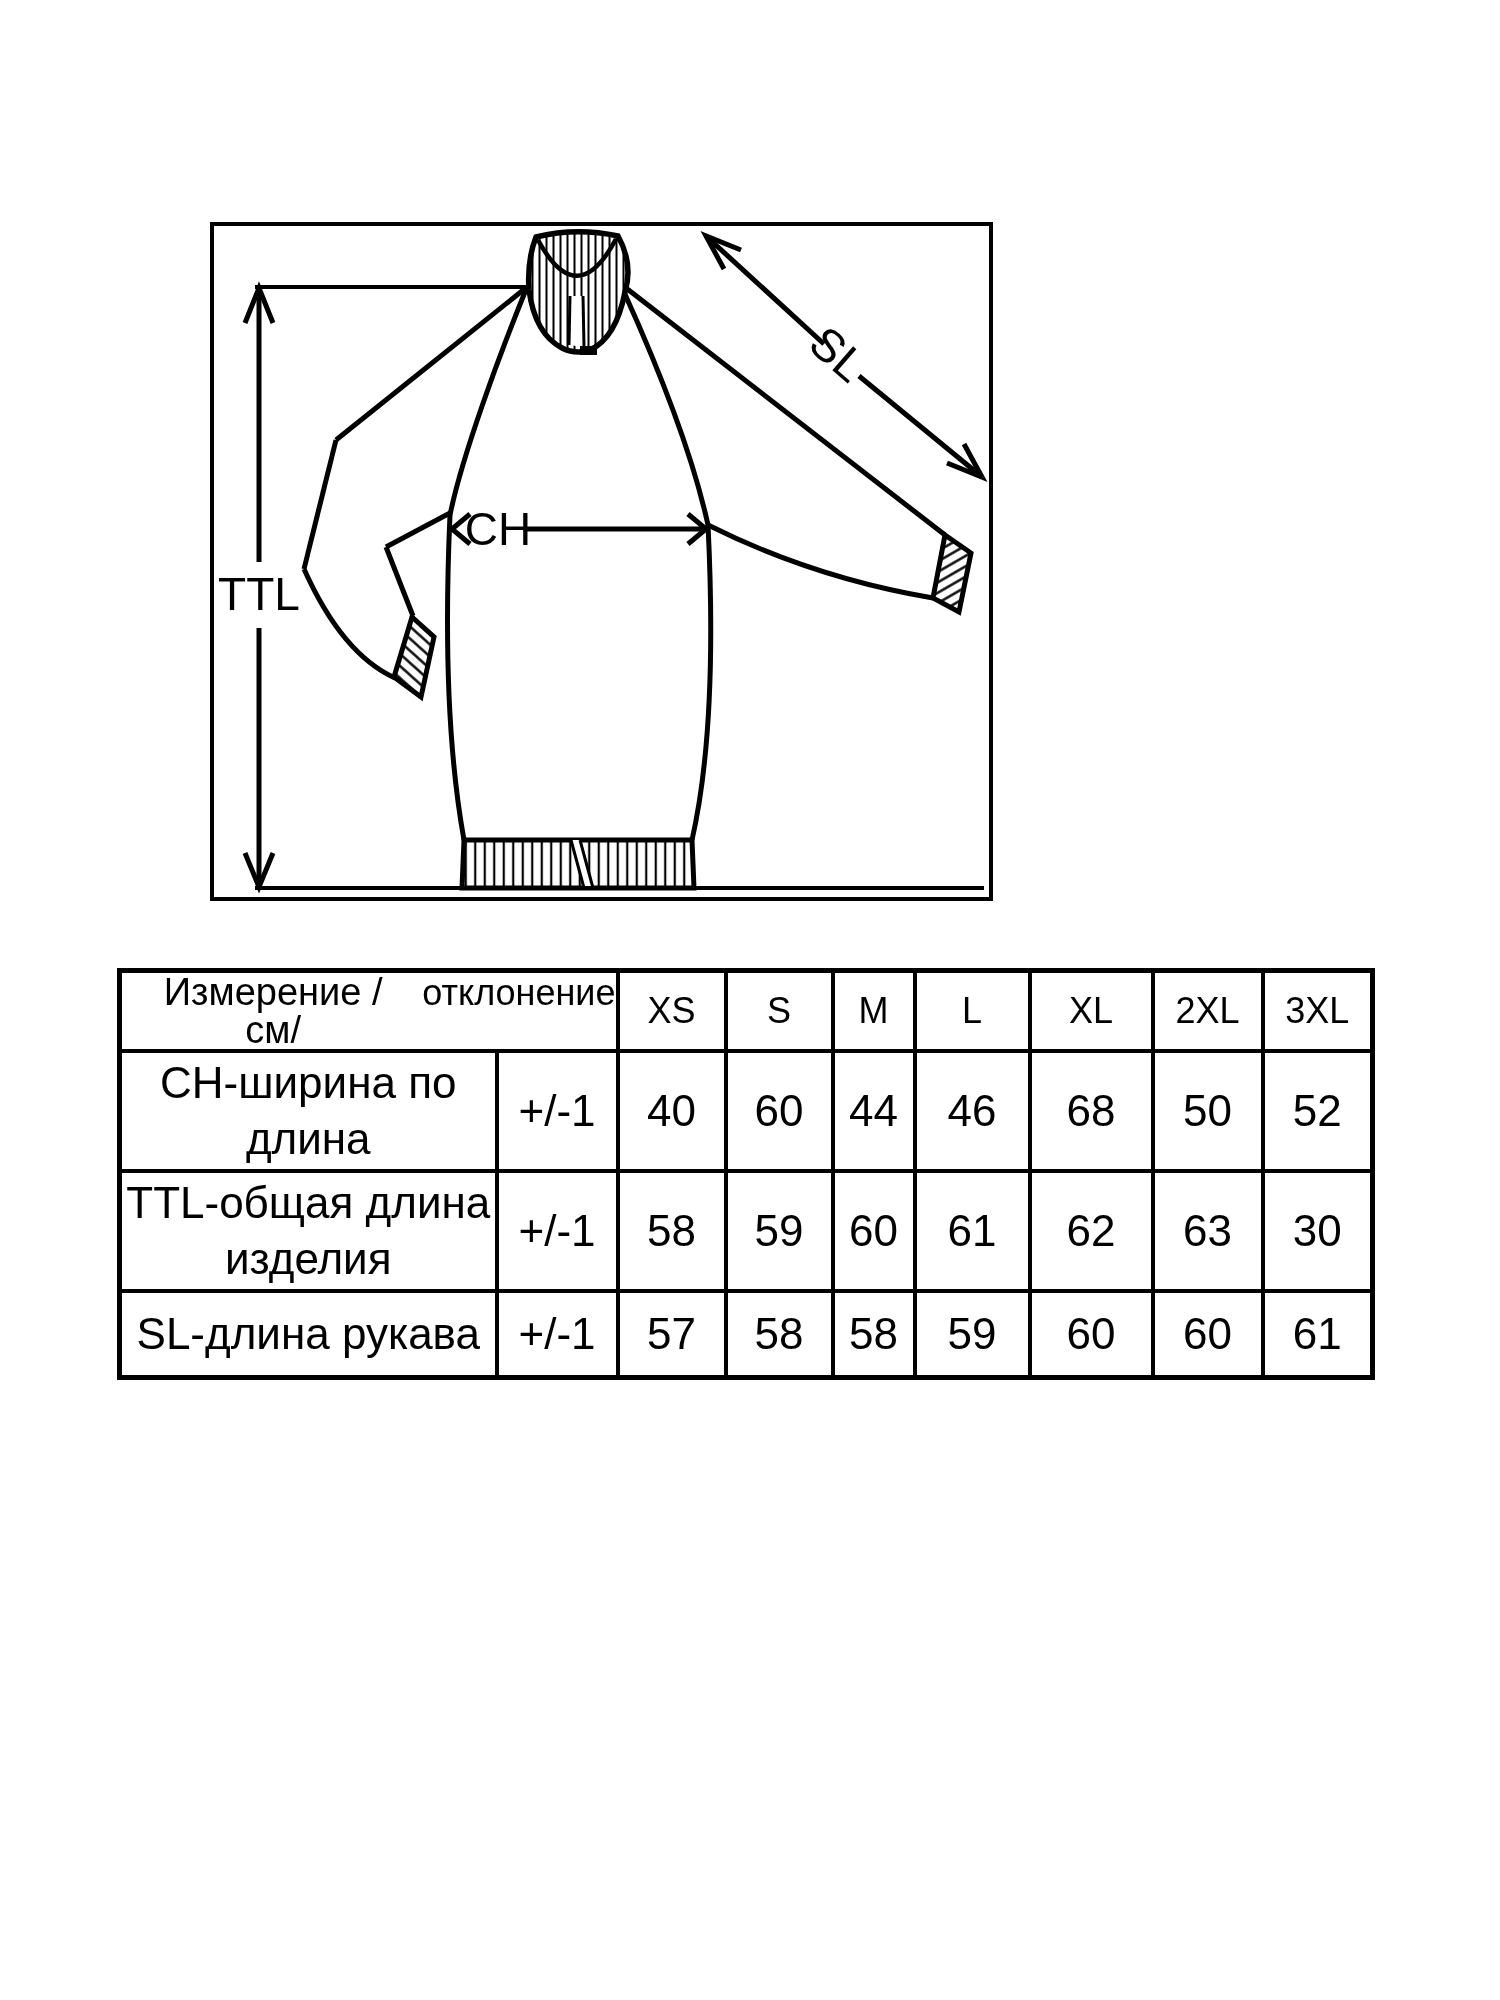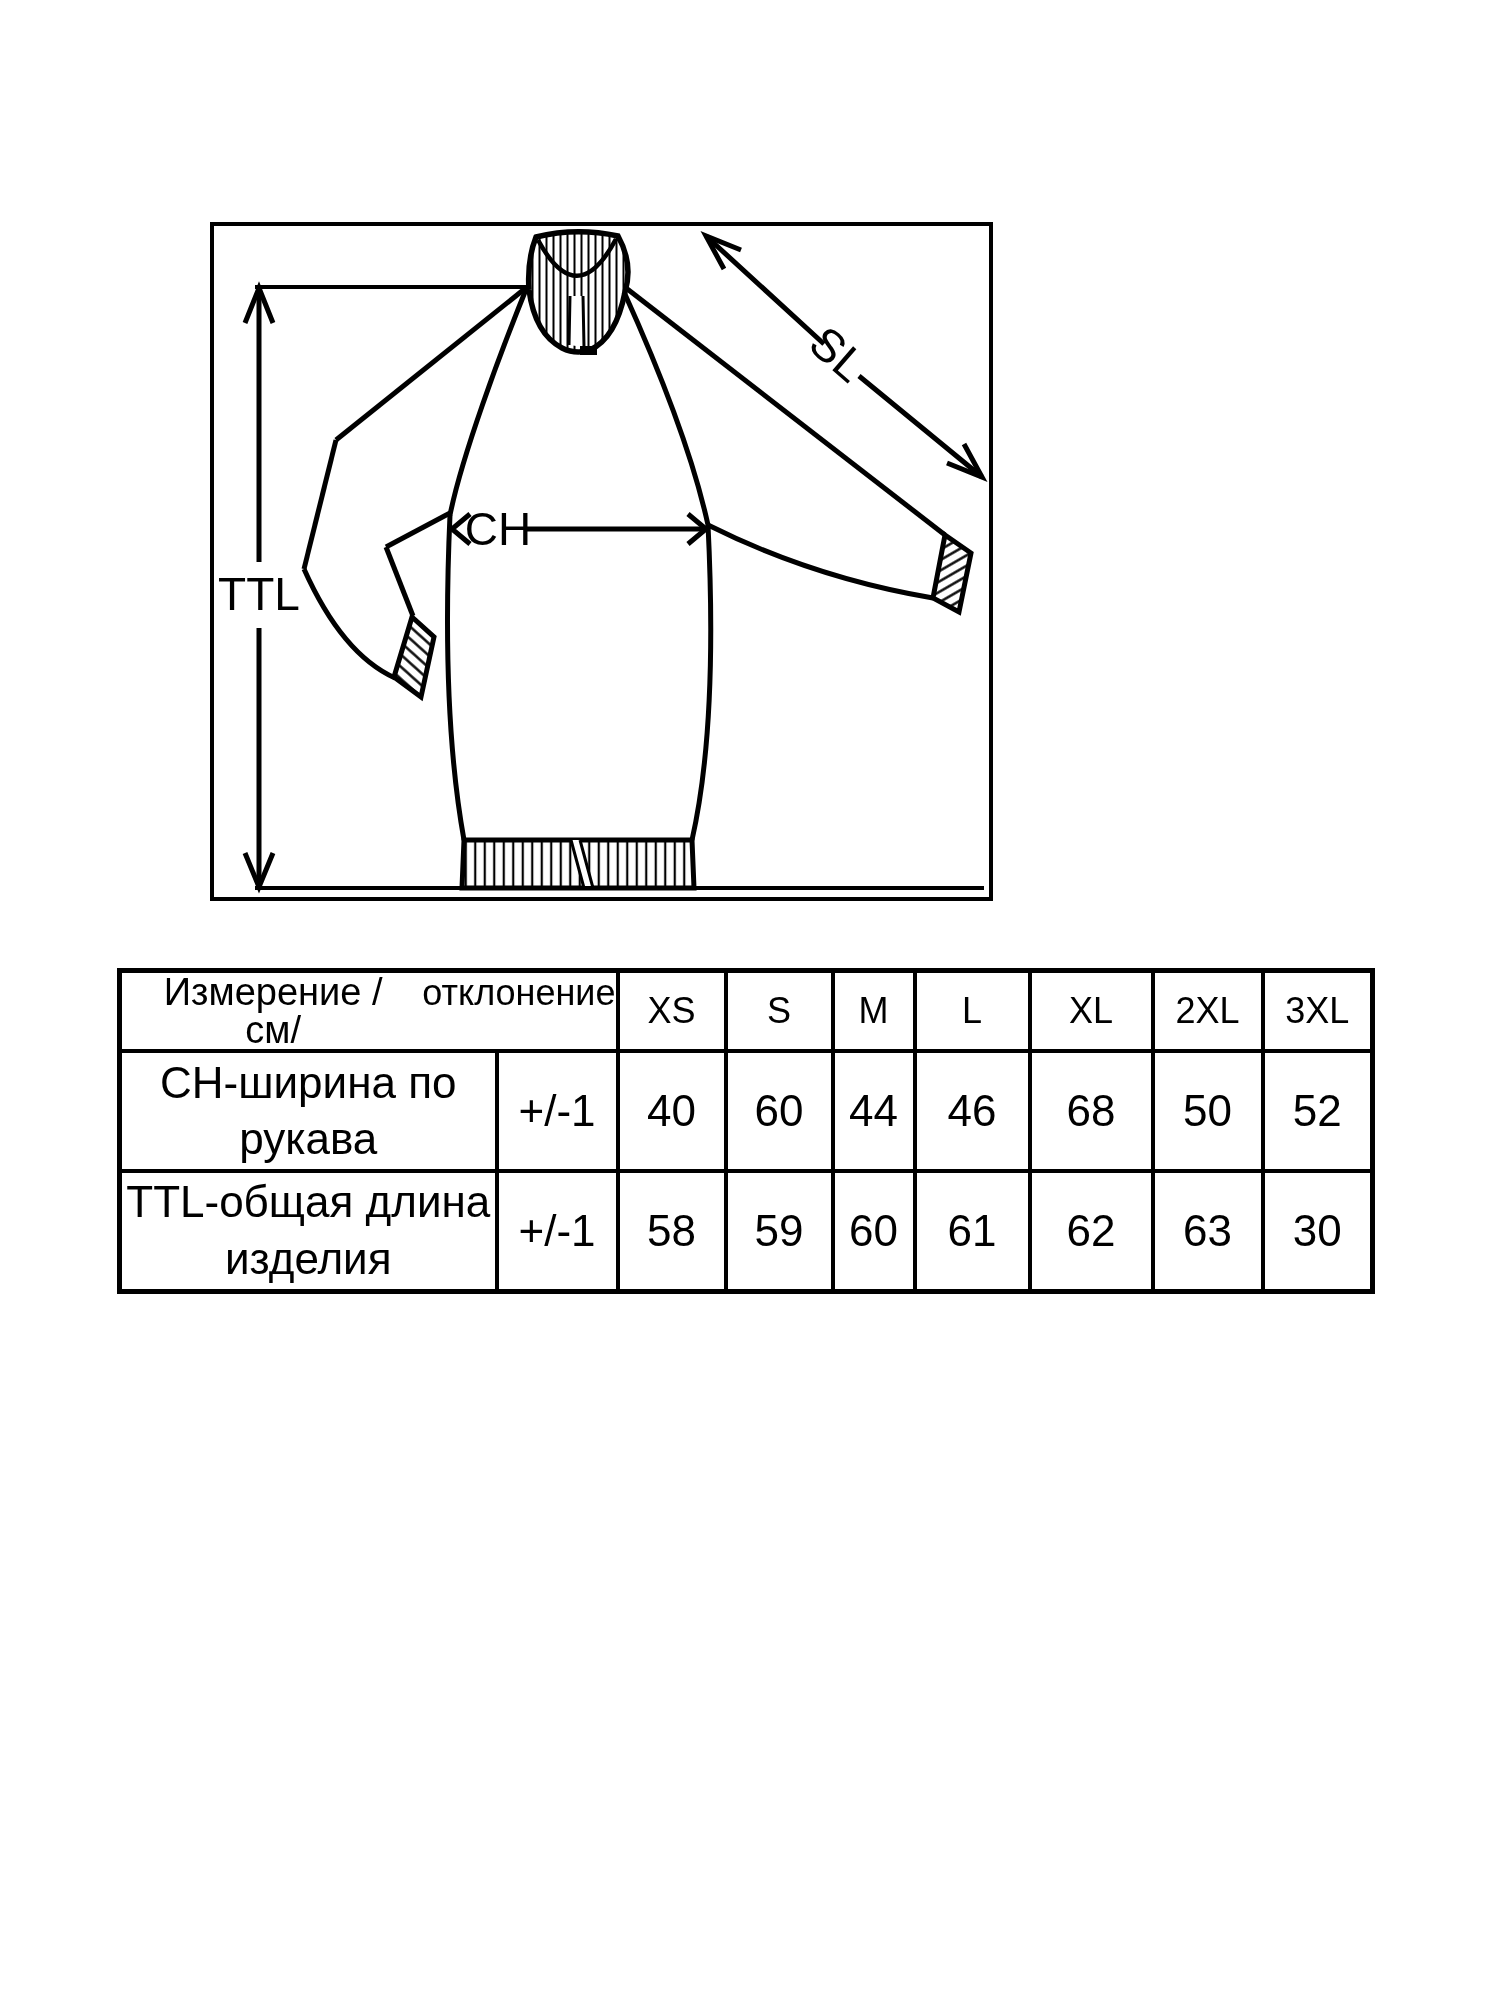--- a/index.html
+++ b/index.html
@@ -185,21 +185,21 @@
         <th class="size-head">XS</th>
         <th class="size-head">S</th>
         <th class="size-head">M</th>
         <th class="size-head">L</th>
         <th class="size-head">XL</th>
         <th class="size-head">2XL</th>
         <th class="size-head">3XL</th>
       </tr>
 
       <tr class="r1">
-        <td class="row-label">CH-ширина по рукава</td>
+        <td class="row-label">CH-ширина по длина</td>
         <td class="dev-val">+/-1</td>
         <td class="num-val">40</td>
         <td class="num-val">60</td>
         <td class="num-val">44</td>
         <td class="num-val">46</td>
         <td class="num-val">68</td>
         <td class="num-val">50</td>
         <td class="num-val">52</td>
       </tr>
 
@@ -208,16 +208,27 @@
         <td class="dev-val">+/-1</td>
         <td class="num-val">58</td>
         <td class="num-val">59</td>
         <td class="num-val">60</td>
         <td class="num-val">61</td>
         <td class="num-val">62</td>
         <td class="num-val">63</td>
         <td class="num-val">30</td>
       </tr>
 
+      <tr class="r3">
+        <td class="row-label">SL-длина рукава</td>
+        <td class="dev-val">+/-1</td>
+        <td class="num-val">57</td>
+        <td class="num-val">58</td>
+        <td class="num-val">58</td>
+        <td class="num-val">59</td>
+        <td class="num-val">60</td>
+        <td class="num-val">60</td>
+        <td class="num-val">61</td>
+      </tr>
     </tbody>
   </table>
 
 </div>
 
 </body></html>

